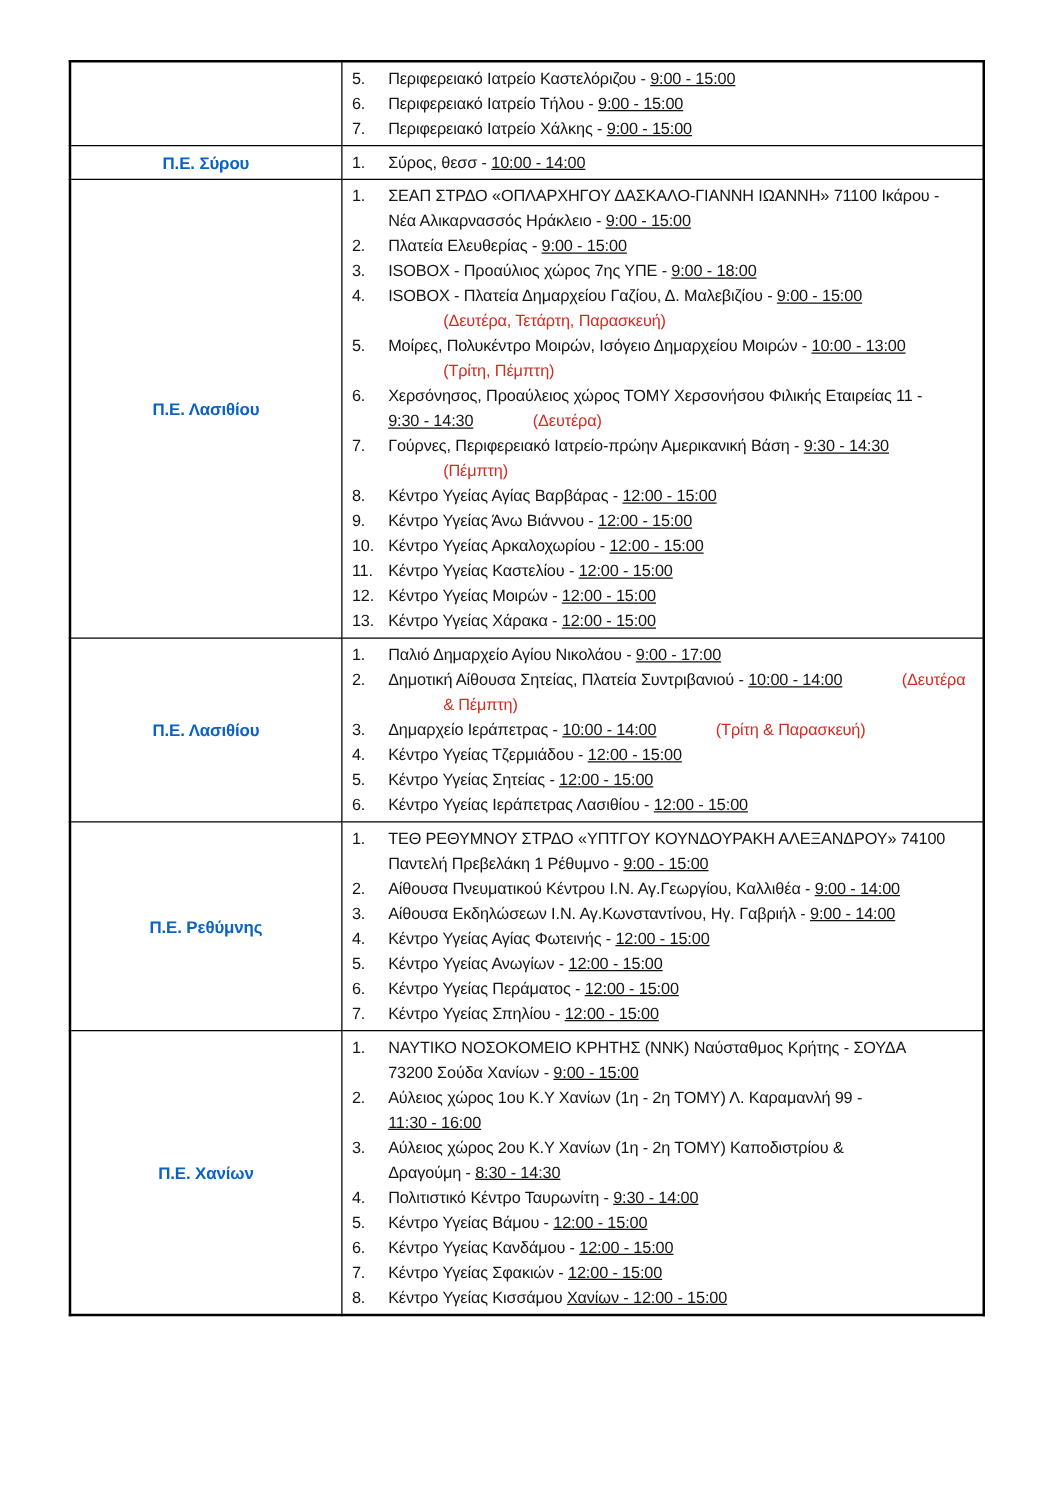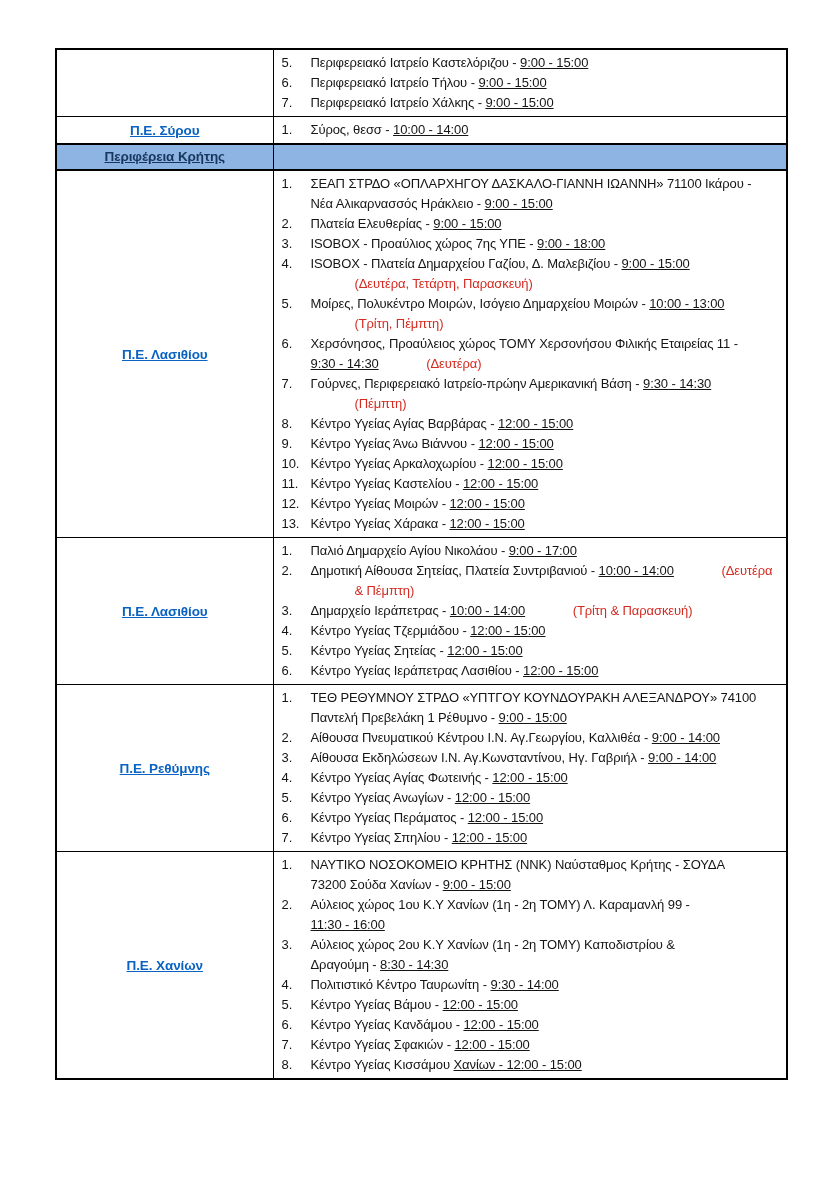--- a/index.html
+++ b/index.html
@@ -22,21 +22,21 @@
     position:absolute;left:55px;top:48px;width:731px;
     border-collapse:collapse;table-layout:fixed;
     font-size:13px;letter-spacing:-0.1px;
     border:2px solid var(--border);
   }
   col.c1{width:217px;}
   col.c2{width:514px;}
   td{border:1px solid var(--border);padding:0;vertical-align:middle;}
   td.label-cell{text-align:center;}
   .region-link{
-    color:var(--link);font-weight:bold;text-decoration:underline;
+    color:var(--link);font-weight:bold;
     font-size:13.5px;cursor:pointer;white-space:nowrap;
   }
   tr.banner-row td{
     background:var(--banner-bg);
     border-top:2px solid var(--border);
     border-bottom:2px solid var(--border);
     height:18px;
   }
   .banner-label{
     color:var(--banner-text);font-weight:bold;text-decoration:underline;
@@ -78,24 +78,20 @@
         </tr>
         <tr>
           <td class="label-cell"><span class="region-link">Π.Ε. Σύρου</span></td>
           <td class="list-cell">
             <div class="item">
               <span class="num">1.</span>
               <div class="line"><span class="run-plain">Σύρος, θεσσ - </span><span class="run-time">10:00 - 14:00</span></div>
             </div>
           </td>
         </tr>
-        <tr class="banner-row">
-          <td class="label-cell"><span class="banner-label">Περιφέρεια Κρήτης</span></td>
-          <td class="list-cell"></td>
-        </tr>
         <tr>
           <td class="label-cell"><span class="region-link">Π.Ε. Λασιθίου</span></td>
           <td class="list-cell">
             <div class="item">
               <span class="num">1.</span>
               <div class="line"><span class="run-plain">ΣΕΑΠ ΣΤΡΔΟ «ΟΠΛΑΡΧΗΓΟΥ ΔΑΣΚΑΛΟ-ΓΙΑΝΝΗ ΙΩΑΝΝΗ» 71100 Ικάρου -</span></div>
               <div class="line"><span class="run-plain">Νέα Αλικαρνασσός Ηράκλειο - </span><span class="run-time">9:00 - 15:00</span></div>
             </div>
             <div class="item">
               <span class="num">2.</span>

